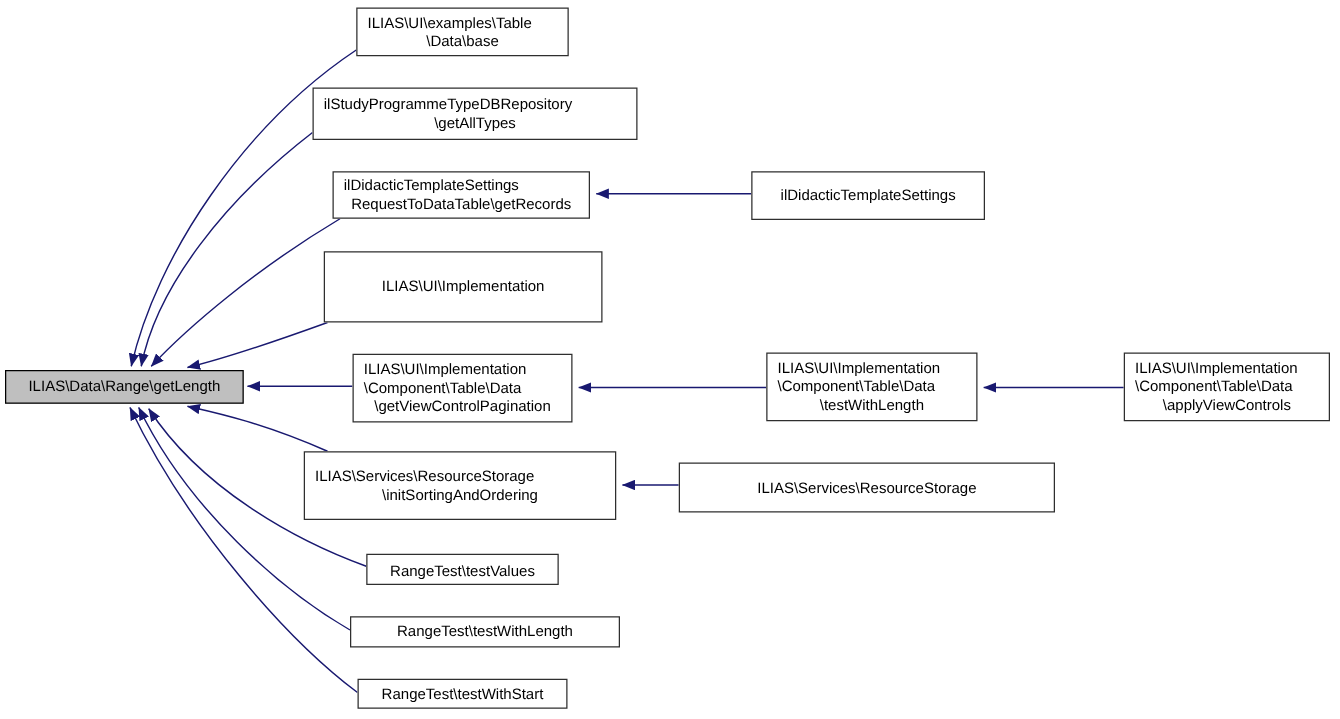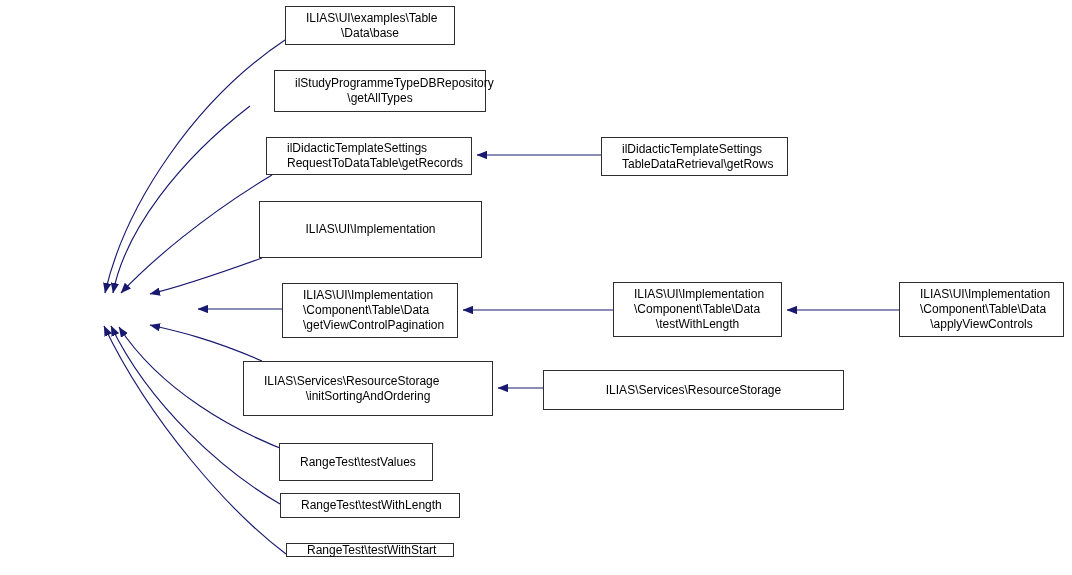--- a/index.html
+++ b/index.html
@@ -27,21 +27,21 @@
     position: absolute;
     box-sizing: border-box;
     background: var(--node-fill);
     border: 1px solid var(--node-border);
     color: var(--text);
     font-size: 12px;
     line-height: 15px;
     display: flex;
     flex-direction: column;
     justify-content: center;
-    padding: 2px 20px;
+    padding: 2px 8px;
   }
   .node .line { white-space: nowrap; text-align: left; }
   .node .line:last-child { text-align: center; }
   .node.highlight { background: var(--highlight-fill); border-color: #000000; }
 </style>
 </head>
 <body>
 
 <div class="canvas">
 
@@ -59,27 +59,30 @@
     <path class="edge" marker-end="url(#arrow)" d="M 262,361 C 210,338 172,330 150,325"></path>
     <path class="edge" marker-end="url(#arrow)" d="M 293,453 C 235,432 160,390 119,327"></path>
     <path class="edge" marker-end="url(#arrow)" d="M 280,504 C 225,472 150,407 111,326"></path>
     <path class="edge" marker-end="url(#arrow)" d="M 286,554 C 230,512 150,422 104,326"></path>
     <path class="edge" marker-end="url(#arrow)" d="M 601,155 L 477,155"></path>
     <path class="edge" marker-end="url(#arrow)" d="M 613,310 L 463,310"></path>
     <path class="edge" marker-end="url(#arrow)" d="M 899,310 L 787,310"></path>
     <path class="edge" marker-end="url(#arrow)" d="M 543,388 L 498,388"></path>
   </svg>
 
+  <div class="node highlight" style="left:4px; top:296px; width:191px; height:27px;">
+    <div class="line">ILIAS\Data\Range\getLength</div>
+  </div>
 
   <div class="node" style="left:285px; top:6px; width:170px; height:39px;">
     <div class="line">ILIAS\UI\examples\Table</div>
     <div class="line">\Data\base</div>
   </div>
 
-  <div class="node" style="left:250px; top:70px; width:212px; height:42px;margin-left:24px;">
+  <div class="node" style="left:250px; top:70px; width:260px; height:42px;">
     <div class="line">ilStudyProgrammeTypeDBRepository</div>
     <div class="line">\getAllTypes</div>
   </div>
 
   <div class="node" style="left:266px; top:137px; width:206px; height:38px;">
     <div class="line">ilDidacticTemplateSettings</div>
     <div class="line">RequestToDataTable\getRecords</div>
   </div>
 
   <div class="node" style="left:259px; top:201px; width:223px; height:57px;">
@@ -90,35 +93,34 @@
     <div class="line">ILIAS\UI\Implementation</div>
     <div class="line">\Component\Table\Data</div>
     <div class="line">\getViewControlPagination</div>
   </div>
 
   <div class="node" style="left:243px; top:361px; width:250px; height:55px;">
     <div class="line">ILIAS\Services\ResourceStorage</div>
     <div class="line">\initSortingAndOrdering</div>
   </div>
 
-  <div class="node" style="left:279px; top:443px; width:154px; height:38px;">
+  <div class="node" style="left:293px; top:443px; width:154px; height:25px;justify-content:flex-end;">
     <div class="line">RangeTest\testValues</div>
   </div>
 
-  <div class="node" style="left:280px; top:493px; width:180px; height:25px;">
+  <div class="node" style="left:280px; top:493px; width:216px; height:25px;">
     <div class="line">RangeTest\testWithLength</div>
   </div>
 
-  <div class="node" style="left:286px; top:543px; width:168px; height:14px;">
+  <div class="node" style="left:286px; top:543px; width:168px; height:24px;">
     <div class="line">RangeTest\testWithStart</div>
   </div>
 
   <div class="node" style="left:601px; top:137px; width:187px; height:39px;">
     <div class="line">ilDidacticTemplateSettings</div>
-    <div class="line">TableDataRetrieval\getRows</div>
   </div>
 
   <div class="node" style="left:613px; top:282px; width:169px; height:55px;">
     <div class="line">ILIAS\UI\Implementation</div>
     <div class="line">\Component\Table\Data</div>
     <div class="line">\testWithLength</div>
   </div>
 
   <div class="node" style="left:899px; top:282px; width:165px; height:55px;">
     <div class="line">ILIAS\UI\Implementation</div>

